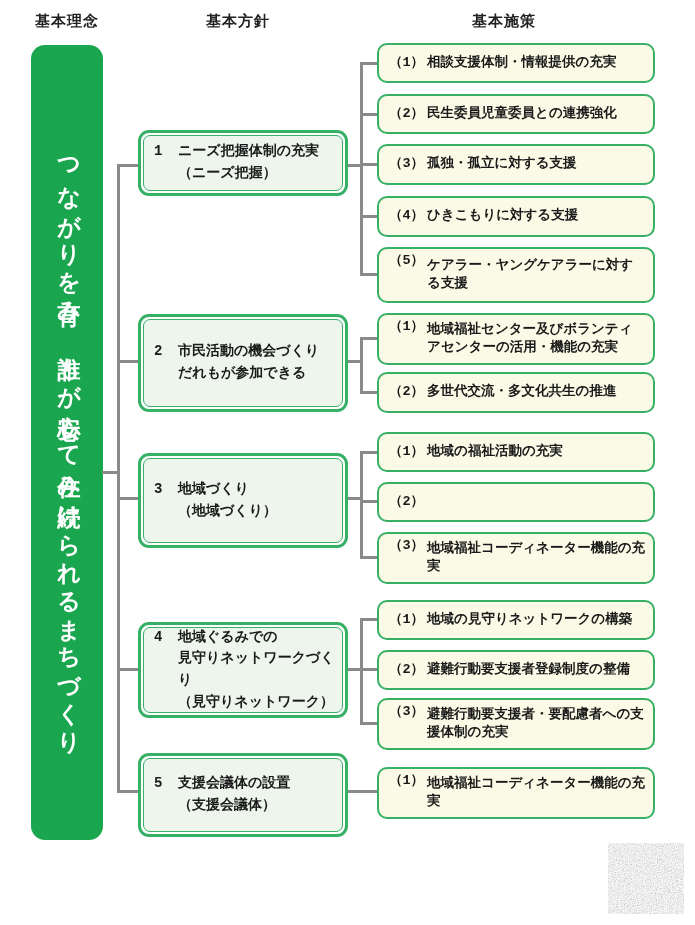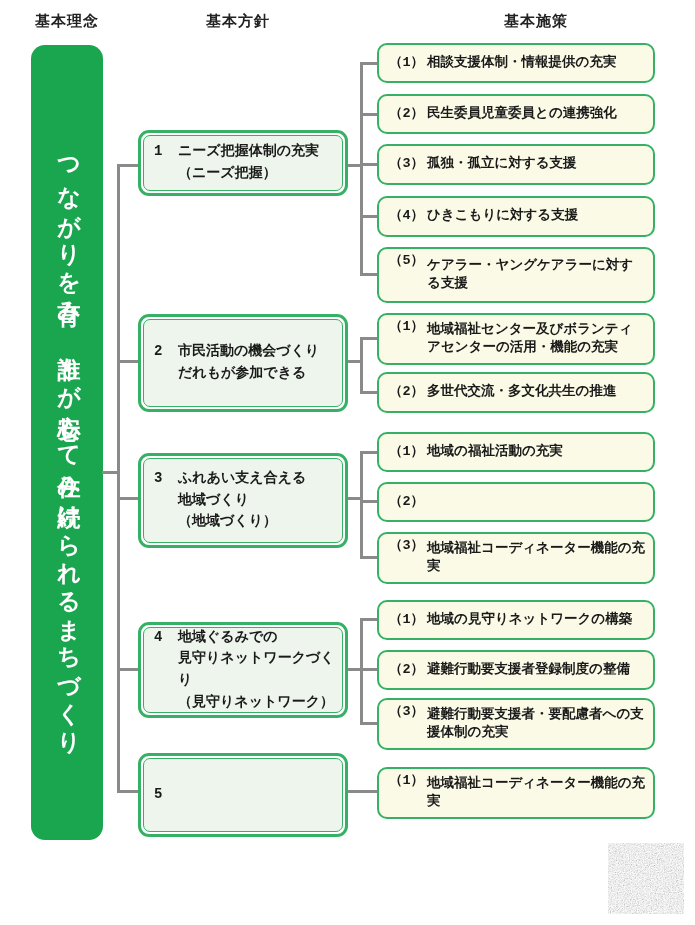--- a/index.html
+++ b/index.html
@@ -45,21 +45,21 @@
   .mtxt{flex:1;font-size:13.5px;font-weight:700;line-height:1.35;}
   .noise{position:absolute;left:608px;top:843px;width:76px;height:71px;}
 </style>
 </head>
 <body>
 
 <div class="canvas">
 
   <div class="hdr" style="left:35px">基本理念</div>
   <div class="hdr" style="left:206px">基本方針</div>
-  <div class="hdr" style="left:504px">基本施策</div>
+  <div class="hdr" style="left:472px">基本施策</div>
 
   <div class="bar">
     <div class="bartxt">つながりを育み、誰もが安心して住み続けられるまちづくり</div>
   </div>
 
   <div class="ln" style="left:102px;top:471px;width:16px;height:3px"></div>
   <div class="ln" style="left:117px;top:164px;width:3px;height:629px"></div>
   <div class="ln" style="left:117px;top:164px;width:21px;height:3px"></div>
   <div class="ln" style="left:117px;top:360px;width:21px;height:3px"></div>
   <div class="ln" style="left:117px;top:497px;width:21px;height:3px"></div>
@@ -115,21 +115,20 @@
         </div>
       </div>
     </div>
   </div>
 
   <div class="pbox" style="top:453px;height:95px">
     <div class="pinner">
       <div class="prow">
         <span class="pnum">3</span>
         <div class="plines">
-          <div>ふれあい支え合える</div>
           <div>地域づくり</div>
           <div>（地域づくり）</div>
         </div>
       </div>
     </div>
   </div>
 
   <div class="pbox" style="top:622px;height:96px">
     <div class="pinner">
       <div class="prow">
@@ -141,20 +140,22 @@
         </div>
       </div>
     </div>
   </div>
 
   <div class="pbox" style="top:753px;height:84px">
     <div class="pinner">
       <div class="prow">
         <span class="pnum">5</span>
         <div class="plines">
+          <div>支援会議体の設置</div>
+          <div>（支援会議体）</div>
         </div>
       </div>
     </div>
   </div>
 
   <div class="mbox" style="top:43px;height:40px">
     <span class="mnum">（1）</span>
     <div class="mtxt">相談支援体制・情報提供の充実</div>
   </div>
   <div class="mbox" style="top:94px;height:40px">

